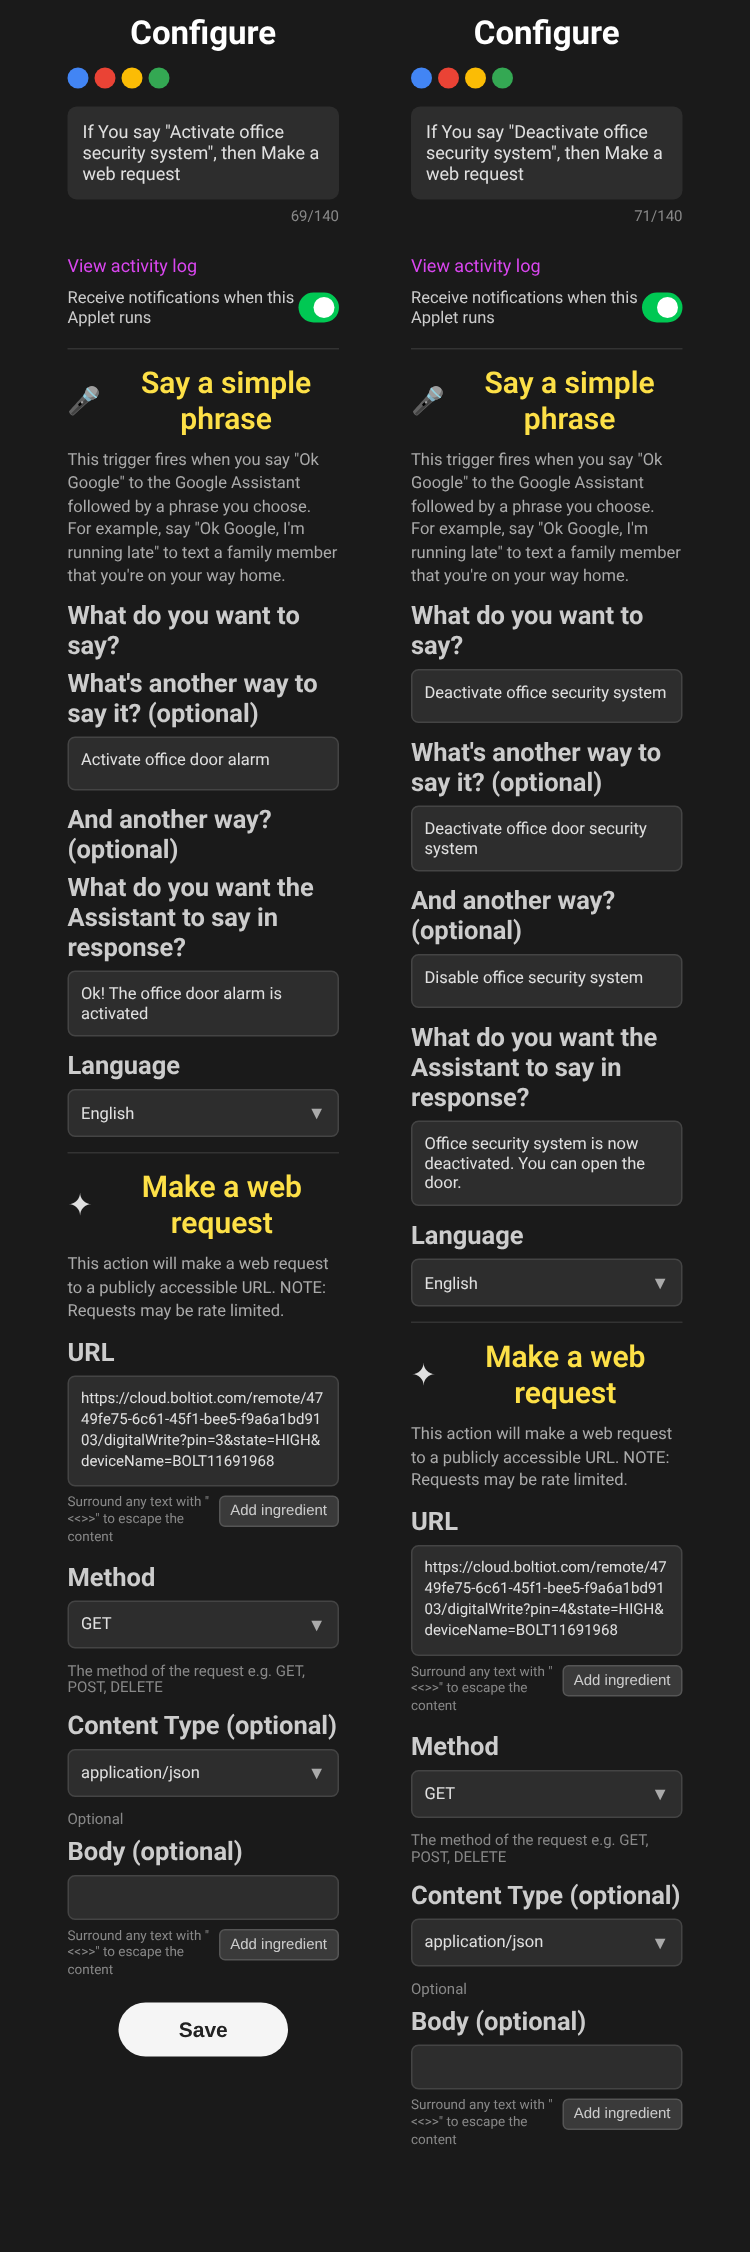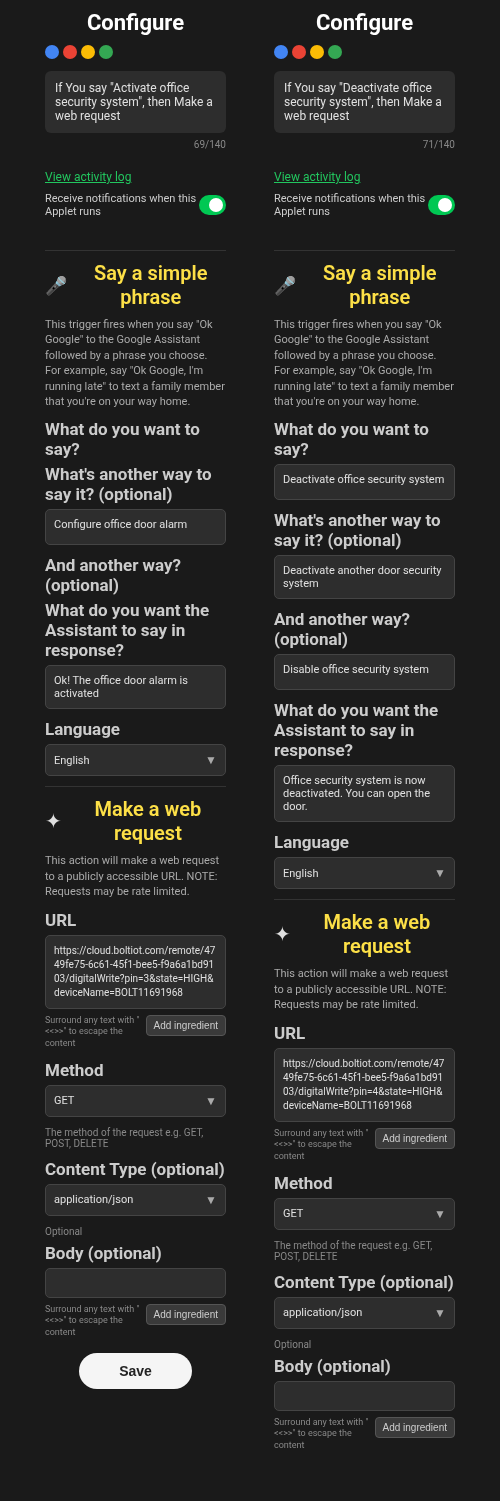--- a/index.html
+++ b/index.html
@@ -54,34 +54,33 @@
       margin-bottom: 6px;
       position: relative;
     }
     .char-count {
       font-size: 10px;
       color: #888;
       text-align: right;
       margin-bottom: 20px;
     }
     .activity-log {
-      color: #22c55e;
+      color: #d946ef;
       font-size: 12px;
-      text-decoration: underline;
       cursor: pointer;
       margin-bottom: 8px;
       display: block;
     }
     .notification-row {
       display: flex;
       justify-content: space-between;
       align-items: center;
       font-size: 11px;
       color: #ccc;
-      margin-bottom: 32px;
+      margin-bottom: 14px;
     }
     .toggle {
       width: 36px;
       height: 20px;
       background: #00c853;
       border-radius: 10px;
       position: relative;
       cursor: pointer;
     }
     .toggle::after {
@@ -256,21 +255,21 @@
     <div class="section-header">
       <span class="section-icon">🎤</span>
       <span class="section-title">Say a simple phrase</span>
     </div>
 
     <p class="section-description">This trigger fires when you say "Ok Google" to the Google Assistant followed by a phrase you choose. For example, say "Ok Google, I'm running late" to text a family member that you're on your way home.</p>
 
     <div class="field-label">What do you want to say?</div>
 
     <div class="field-label">What's another way to say it? (optional)</div>
-    <div class="input-box">Configure office door alarm</div>
+    <div class="input-box">Activate office door alarm</div>
 
     <div class="field-label">And another way? (optional)</div>
 
     <div class="field-label">What do you want the Assistant to say in response?</div>
     <div class="input-box">Ok! The office door alarm is activated</div>
 
     <div class="field-label">Language</div>
     <div class="select-box">
       <span>English</span>
       <span class="chevron">▼</span>
@@ -346,21 +345,21 @@
       <span class="section-icon">🎤</span>
       <span class="section-title">Say a simple phrase</span>
     </div>
 
     <p class="section-description">This trigger fires when you say "Ok Google" to the Google Assistant followed by a phrase you choose. For example, say "Ok Google, I'm running late" to text a family member that you're on your way home.</p>
 
     <div class="field-label">What do you want to say?</div>
     <div class="input-box">Deactivate office security system</div>
 
     <div class="field-label">What's another way to say it? (optional)</div>
-    <div class="input-box">Deactivate another door security system</div>
+    <div class="input-box">Deactivate office door security system</div>
 
     <div class="field-label">And another way? (optional)</div>
     <div class="input-box">Disable office security system</div>
 
     <div class="field-label">What do you want the Assistant to say in response?</div>
     <div class="input-box">Office security system is now deactivated. You can open the door.</div>
 
     <div class="field-label">Language</div>
     <div class="select-box">
       <span>English</span>

